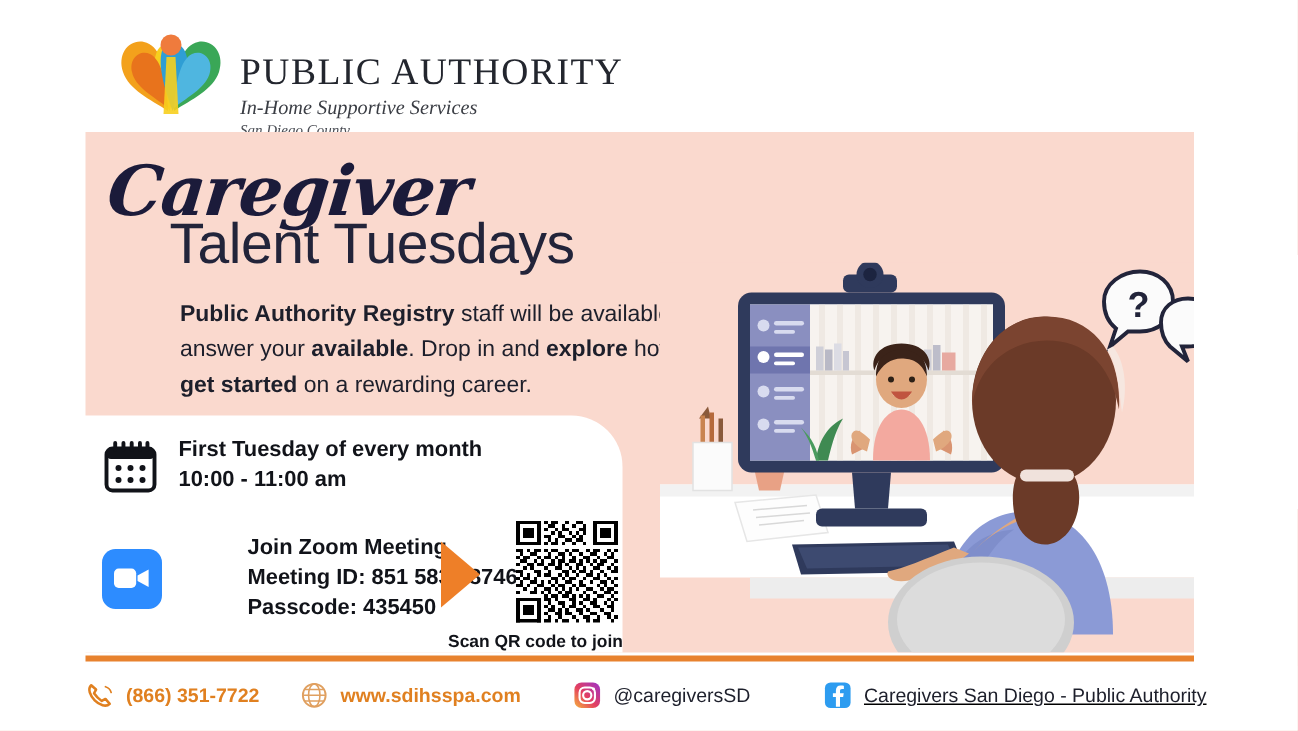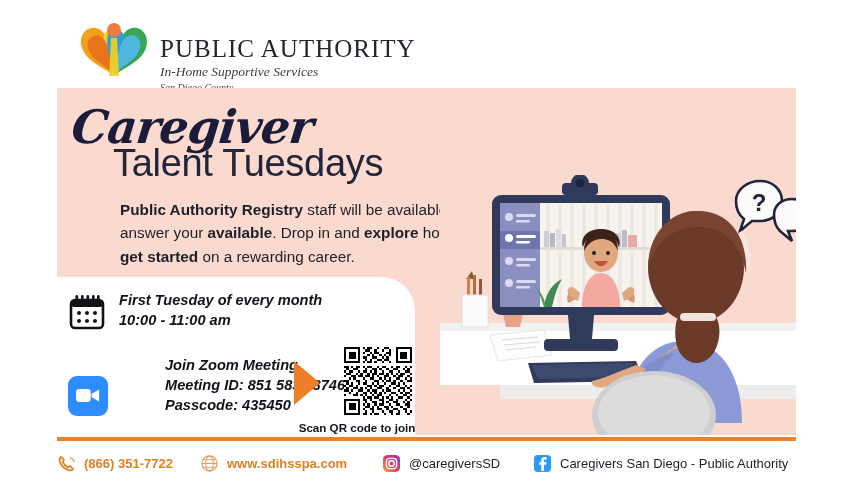--- a/index.html
+++ b/index.html
@@ -59,21 +59,21 @@
   .intro{
     position:absolute;left:492px;top:120px;width:276px;
     text-align:center;font-size:15.5px;line-height:1.45;color:#1d1f2b;
   }
 
   
   .card{
     position:absolute;left:0;top:277px;width:415px;height:158px;
     background:#ffffff;border-top-right-radius:34px;border-bottom-right-radius:0;
   }
-  .row{position:absolute;display:flex;align-items:flex-end;font-style:italic;}
+  .row{position:absolute;display:flex;align-items:center;}
   .row-date{left:68px;top:291px;}
   .row-zoom{left:68px;top:356px;gap:44px;}
   .cal-icon{width:38px;height:38px;flex:none;margin-right:13px;}
   .zoom-icon{width:40px;height:40px;flex:none;margin-right:13px;border-radius:9px;background:#2d8cff;
              display:flex;align-items:center;justify-content:center;}
   .row-text{font-size:14.6px;line-height:1.37;color:#111319;font-weight:bold;}
   .qr-block{position:absolute;left:296px;top:343px;width:122px;text-align:center;}
   .qr-arrow{position:absolute;left:-2px;top:18px;width:0;height:0;
             border-top:22px solid transparent;border-bottom:22px solid transparent;
             border-left:26px solid #ee7f28;}
@@ -83,21 +83,21 @@
   
   .illus{position:absolute;left:440px;top:175px;width:356px;height:260px;overflow:hidden;}
 
   
   .rule{position:absolute;left:57px;top:437px;width:739px;height:3.5px;background:#e8822e;}
   .footer{position:absolute;left:0;top:444px;width:865px;height:43px;background:#fff;}
   .f-item{position:absolute;display:flex;align-items:center;gap:8px;top:10px;}
   .f-phone{left:57px;}
   .f-web{left:200px;}
   .f-ig{left:382px;}
-  .f-fb{left:533px;}
+  .f-fb{left:549px;text-decoration:underline;}
   .f-text{font-size:13px;color:#e08020;font-weight:bold;}
   .f-text-dark{font-size:13px;color:#1d1f2b;}
   .ico{width:19px;height:19px;flex:none;}
 </style>
 </head>
 <body>
 
 <div class="flyer">
 
   <div class="header">

